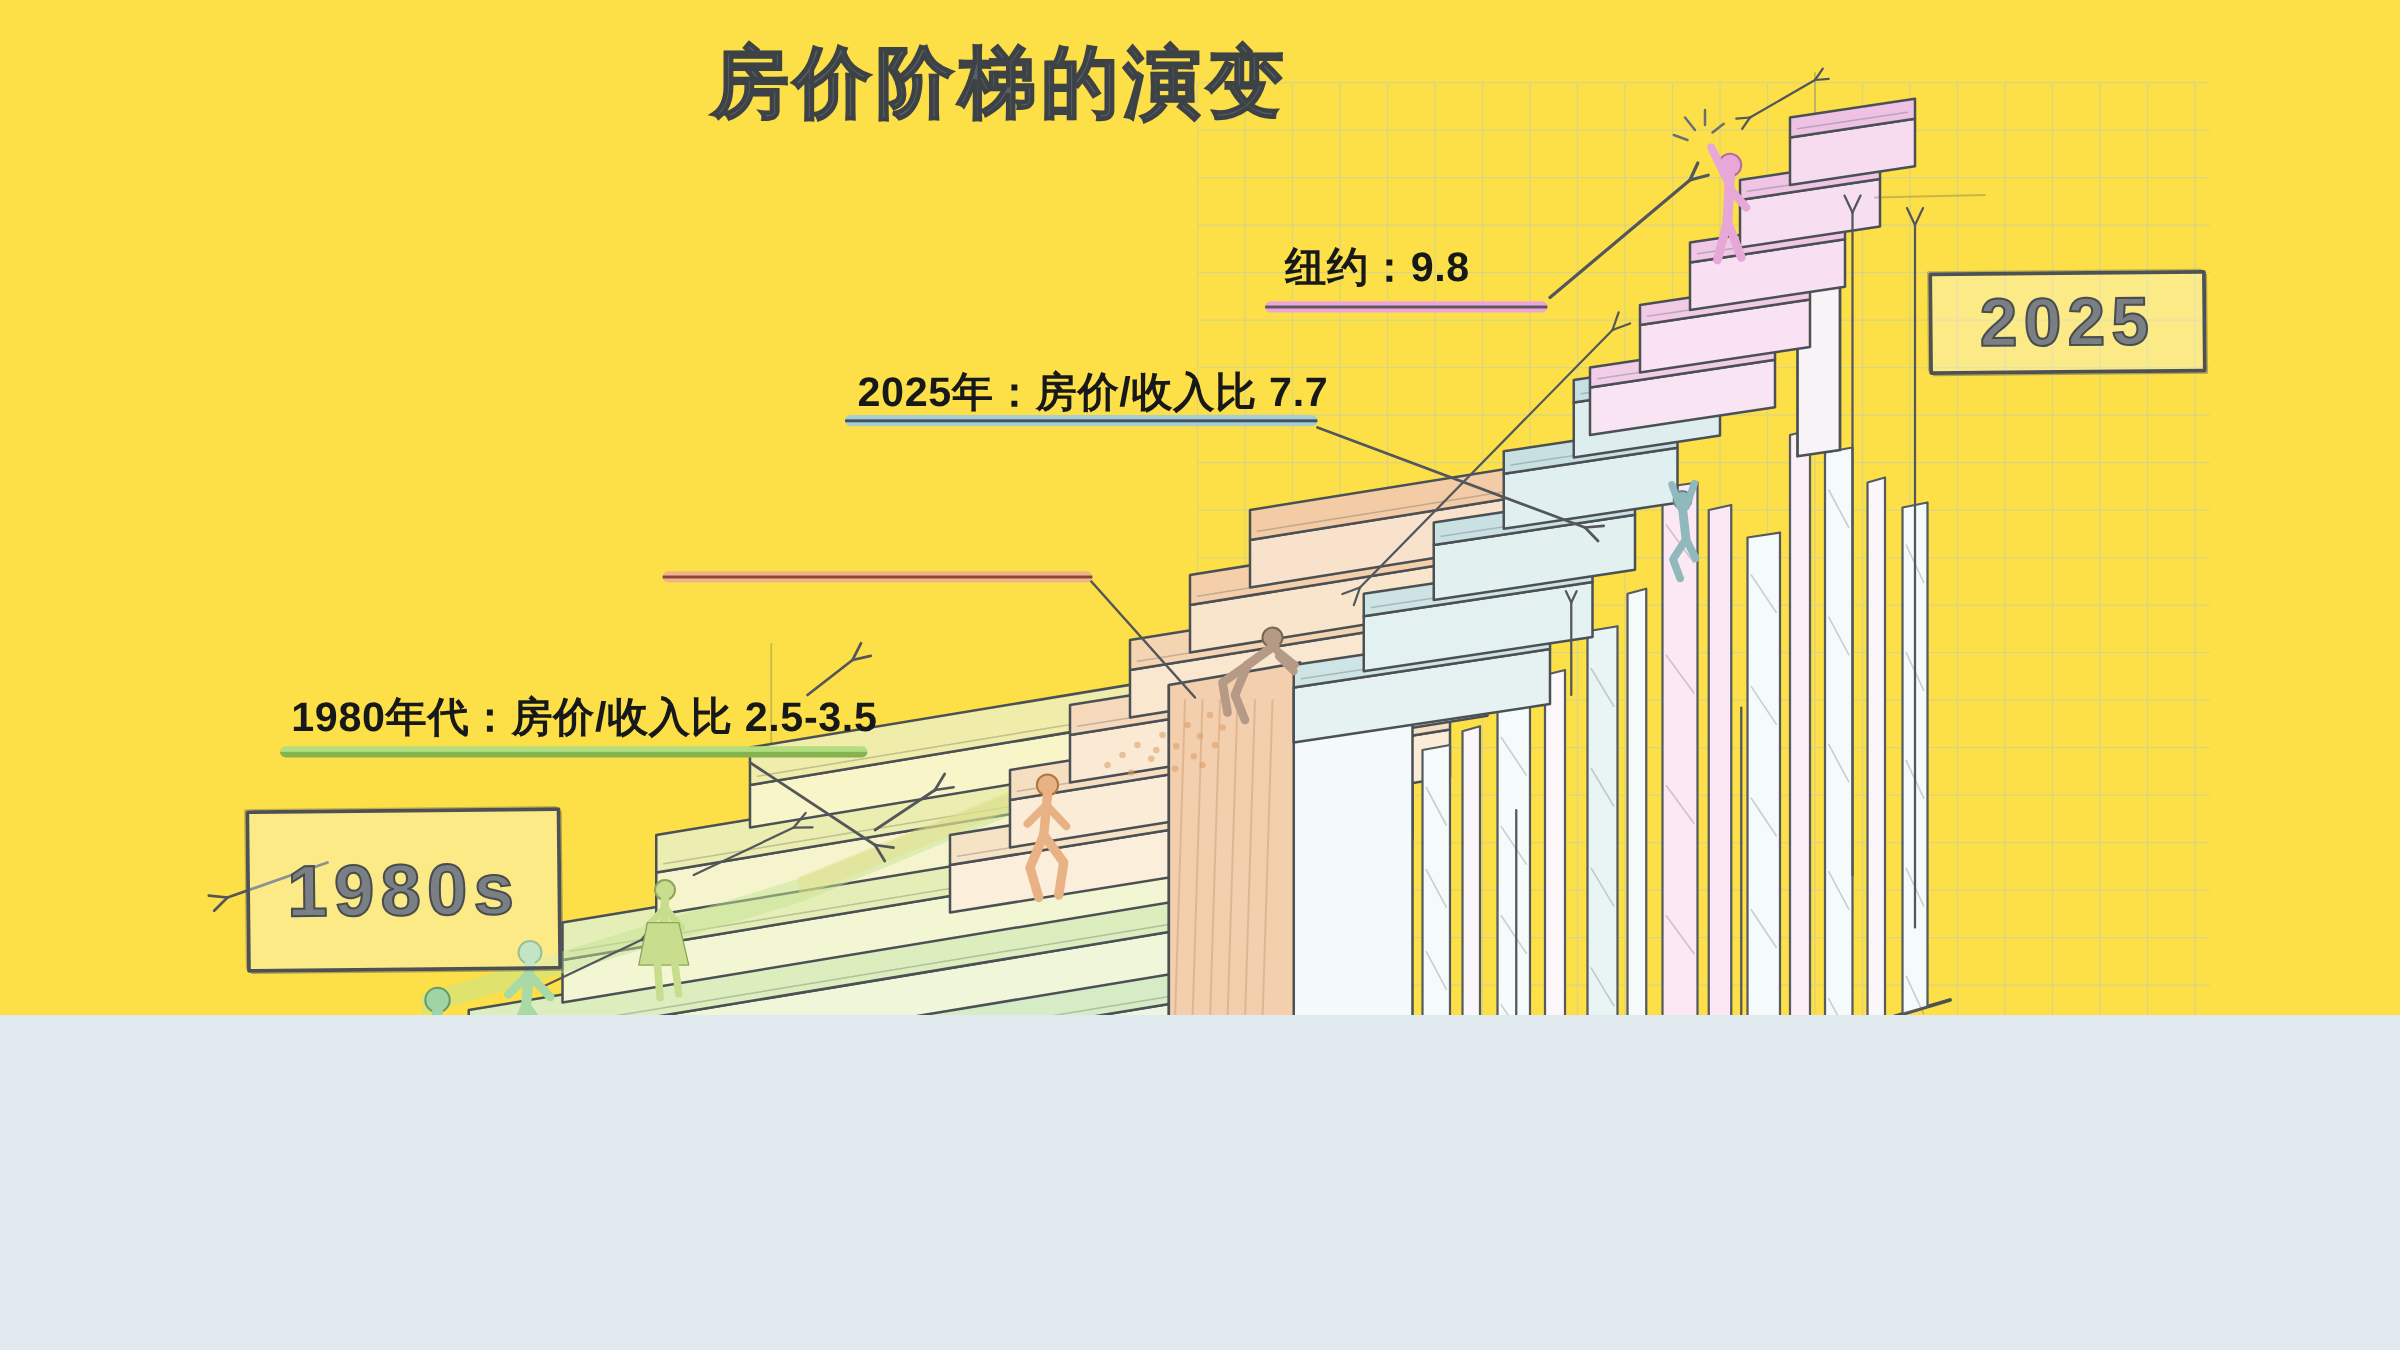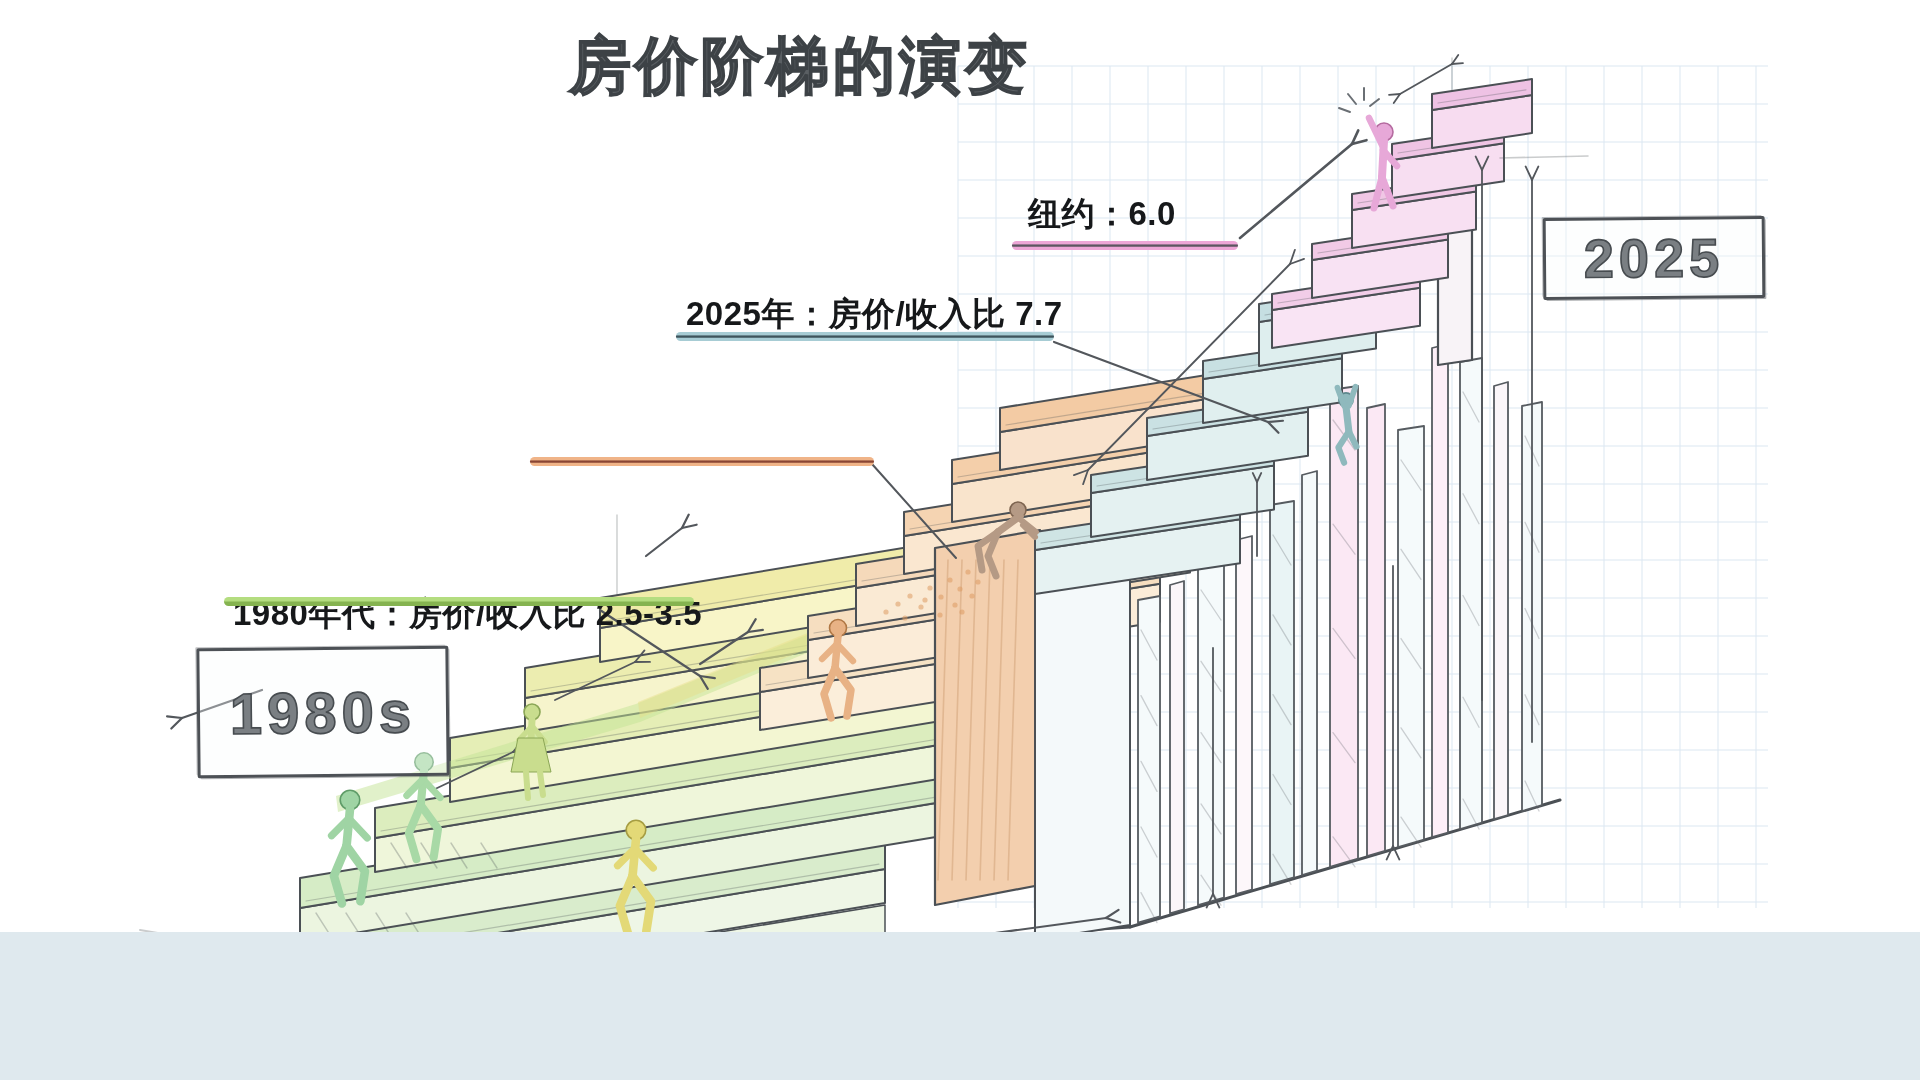--- a/index.html
+++ b/index.html
@@ -1,37 +1,37 @@
 <!DOCTYPE html>
 <html><head>
 <meta charset="utf-8">
 <style>
   html,body{margin:0;padding:0;background:#dfe9ee;}
   .stage{
-    position:relative;width:1920px;height:932px;overflow:hidden;
-    background:#ffffff;
+    position:relative;width:1920px;height:812px;overflow:hidden;
+    background:#fde047;
     font-family:"Liberation Sans", sans-serif;
   }
   svg.scene{position:absolute;left:0;top:0;}
   .overlay{position:absolute;left:0;top:0;width:100%;height:100%;pointer-events:none;}
   .title{
     position:absolute;left:520px;top:24px;width:560px;text-align:center;
     font-size:62px;font-weight:700;letter-spacing:4px;color:#5a5f63;
     -webkit-text-stroke:1.6px #3d4246;text-shadow:0 0 1px #3d4246;
     white-space:nowrap;
   }
   .ann{
     position:absolute;color:#16181a;font-weight:600;font-size:33px;
     white-space:nowrap;letter-spacing:0.5px;
   }
   .ann-ny{left:1028px;top:192px;}
   .ann-2025{left:686px;top:292px;}
   .ann-40{left:538px;top:418px;}
   .ann-30{left:598px;top:482px;}
-  .ann-1980{left:233px;top:552px;margin-top:40px;}
+  .ann-1980{left:233px;top:552px;}
   .ul{position:absolute;height:9px;border-radius:5px;}
   .ul-ny{left:1012px;top:241px;width:226px;
     background:linear-gradient(to bottom,#eda6d6 0 32%,#5c5660 44% 58%,#eda6d6 70% 100%);}
   .ul-2025{left:676px;top:332px;width:378px;
     background:linear-gradient(to bottom,#a7ccd4 0 32%,#3e545c 44% 58%,#a7ccd4 70% 100%);}
   .ul-40{left:530px;top:457px;width:344px;
     background:linear-gradient(to bottom,#f0b488 0 32%,#8a4634 44% 58%,#f0b488 70% 100%);}
   .ul-1980{left:224px;top:597px;width:470px;
     background:linear-gradient(to bottom,#b4dd80 0 45%,#85b350 55% 100%);}
   .erabox{
@@ -372,21 +372,21 @@
       <path d="M 1382 177 L 1393 206" fill="none" stroke="#e7a8d8" stroke-width="7" stroke-linecap="round" stroke-linejoin="round"></path>
       <line x1="1356" y1="104" x2="1348" y2="94" stroke="#6a6f74" stroke-width="2" stroke-linecap="round" opacity="1"></line>
       <line x1="1364" y1="100" x2="1364" y2="88" stroke="#6a6f74" stroke-width="2" stroke-linecap="round" opacity="1"></line>
       <line x1="1370" y1="106" x2="1379" y2="99" stroke="#6a6f74" stroke-width="2" stroke-linecap="round" opacity="1"></line>
       <line x1="1350" y1="112" x2="1339" y2="108" stroke="#6a6f74" stroke-width="2" stroke-linecap="round" opacity="1"></line>
     </svg>
 
   <div class="overlay">
     <div class="title">房价阶梯的演变</div>
 
-    <div class="ann ann-ny">纽约：6.0</div>
+    <div class="ann ann-ny">纽约：9.8</div>
     <div class="ul ul-ny"></div>
 
     <div class="ann ann-2025">2025年：房价/收入比 7.7</div>
     <div class="ul ul-2025"></div>
 
     <div class="ul ul-40"></div>
 
 
     <div class="ann ann-1980">1980年代：房价/收入比 2.5-3.5</div>
     <div class="ul ul-1980"></div>

